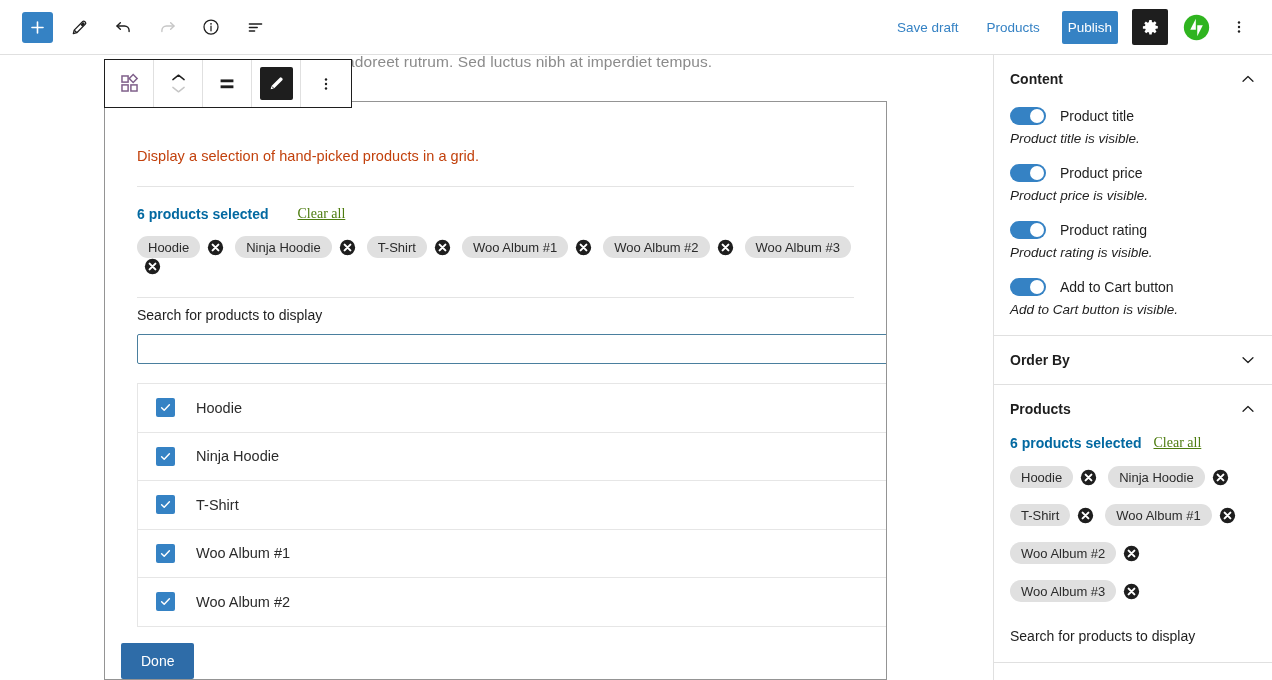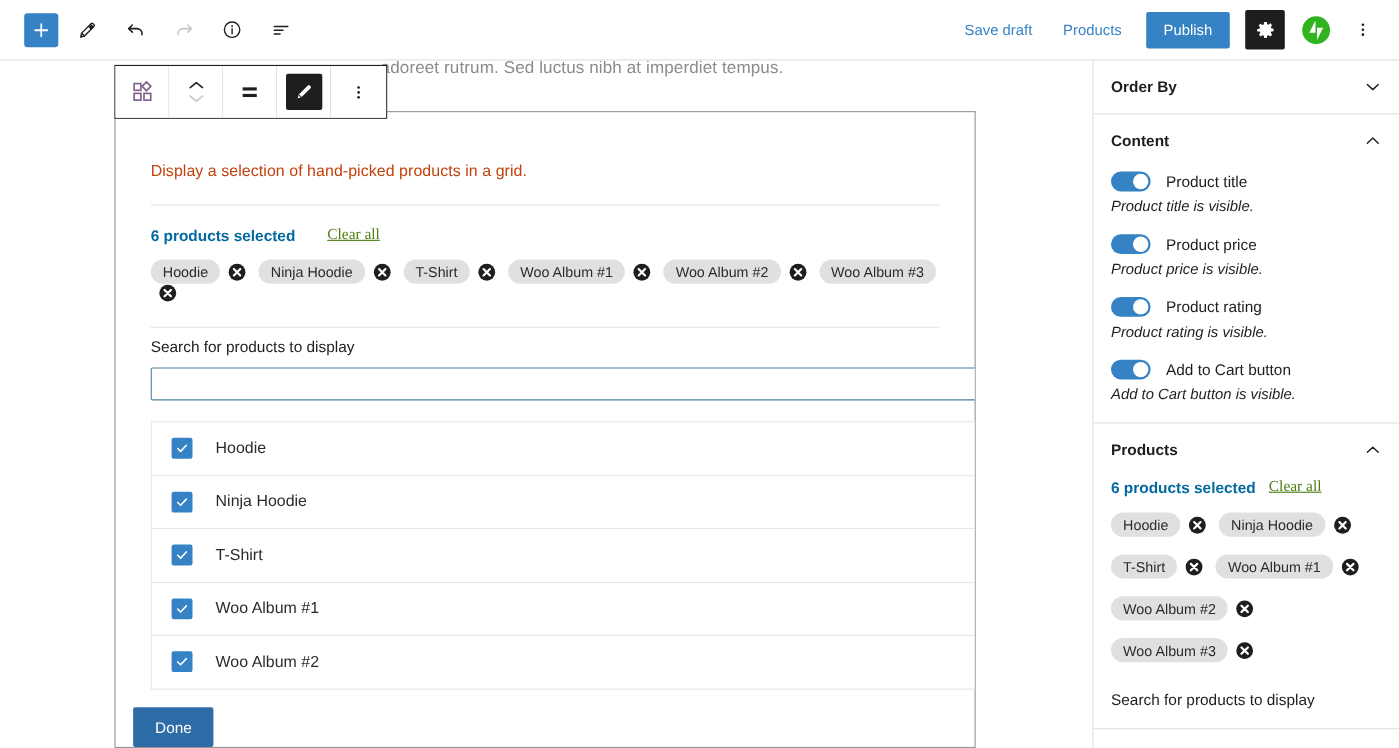--- a/index.html
+++ b/index.html
@@ -40,21 +40,21 @@
     padding-right: 16px; gap: 4px;
   }
   .link-btn {
     background: transparent; border: none; cursor: pointer;
     font-family: "Liberation Sans", sans-serif;
     font-size: 13.5px; color: #3582c4; padding: 8px 12px;
   }
   .publish-btn {
     background: #3582c4; color: #fff; border: none; border-radius: 2px;
     font-family: "Liberation Sans", sans-serif;
-    font-size: 13.5px; padding: 9px 16px; cursor: pointer; margin-left: 6px;
+    font-size: 13.5px; padding: 9px 6px; cursor: pointer; margin-left: 6px;
   }
   .gear-btn {
     width: 36px; height: 36px; background: #1e1e1e; border: none;
     border-radius: 2px; display: flex; align-items: center; justify-content: center;
     cursor: pointer; margin-left: 10px;
   }
   .jetpack-btn {
     width: 36px; height: 36px; background: transparent; border: none;
     display: flex; align-items: center; justify-content: center;
     cursor: pointer; margin-left: 6px; padding: 0;
@@ -459,29 +459,20 @@
       <div class="done-wrap">
         <button class="done-btn">Done</button>
       </div>
     </div>
   </div>
 
   <div class="sidebar">
 
     <div class="panel">
       <button class="panel-head">
-        <span class="panel-title">Order By</span>
-        <svg class="chev" viewBox="0 0 20 20">
-          <path d="M3.8 7.2L10 13.1l6.2-5.9" fill="none" stroke="#1e1e1e" stroke-width="1.6" stroke-linecap="round" stroke-linejoin="round"></path>
-        </svg>
-      </button>
-    </div>
-
-    <div class="panel">
-      <button class="panel-head">
         <span class="panel-title">Content</span>
         <svg class="chev" viewBox="0 0 20 20">
           <path d="M3.8 12.8L10 6.9l6.2 5.9" fill="none" stroke="#1e1e1e" stroke-width="1.6" stroke-linecap="round" stroke-linejoin="round"></path>
         </svg>
       </button>
       <div class="panel-body" id="content-toggles">
           <div class="toggle-row">
             <button class="toggle">
               <span class="knob"></span>
             </button>
@@ -503,20 +494,29 @@
           </div>
           <div class="help-text">Product rating is visible.</div>
           <div class="toggle-row">
             <button class="toggle">
               <span class="knob"></span>
             </button>
             <span class="toggle-label">Add to Cart button</span>
           </div>
           <div class="help-text last">Add to Cart button is visible.</div>
         </div>
+    </div>
+
+    <div class="panel">
+      <button class="panel-head">
+        <span class="panel-title">Order By</span>
+        <svg class="chev" viewBox="0 0 20 20">
+          <path d="M3.8 7.2L10 13.1l6.2-5.9" fill="none" stroke="#1e1e1e" stroke-width="1.6" stroke-linecap="round" stroke-linejoin="round"></path>
+        </svg>
+      </button>
     </div>
 
     <div class="panel">
       <button class="panel-head">
         <span class="panel-title">Products</span>
         <svg class="chev" viewBox="0 0 20 20">
           <path d="M3.8 12.8L10 6.9l6.2 5.9" fill="none" stroke="#1e1e1e" stroke-width="1.6" stroke-linecap="round" stroke-linejoin="round"></path>
         </svg>
       </button>
       <div class="panel-body">

